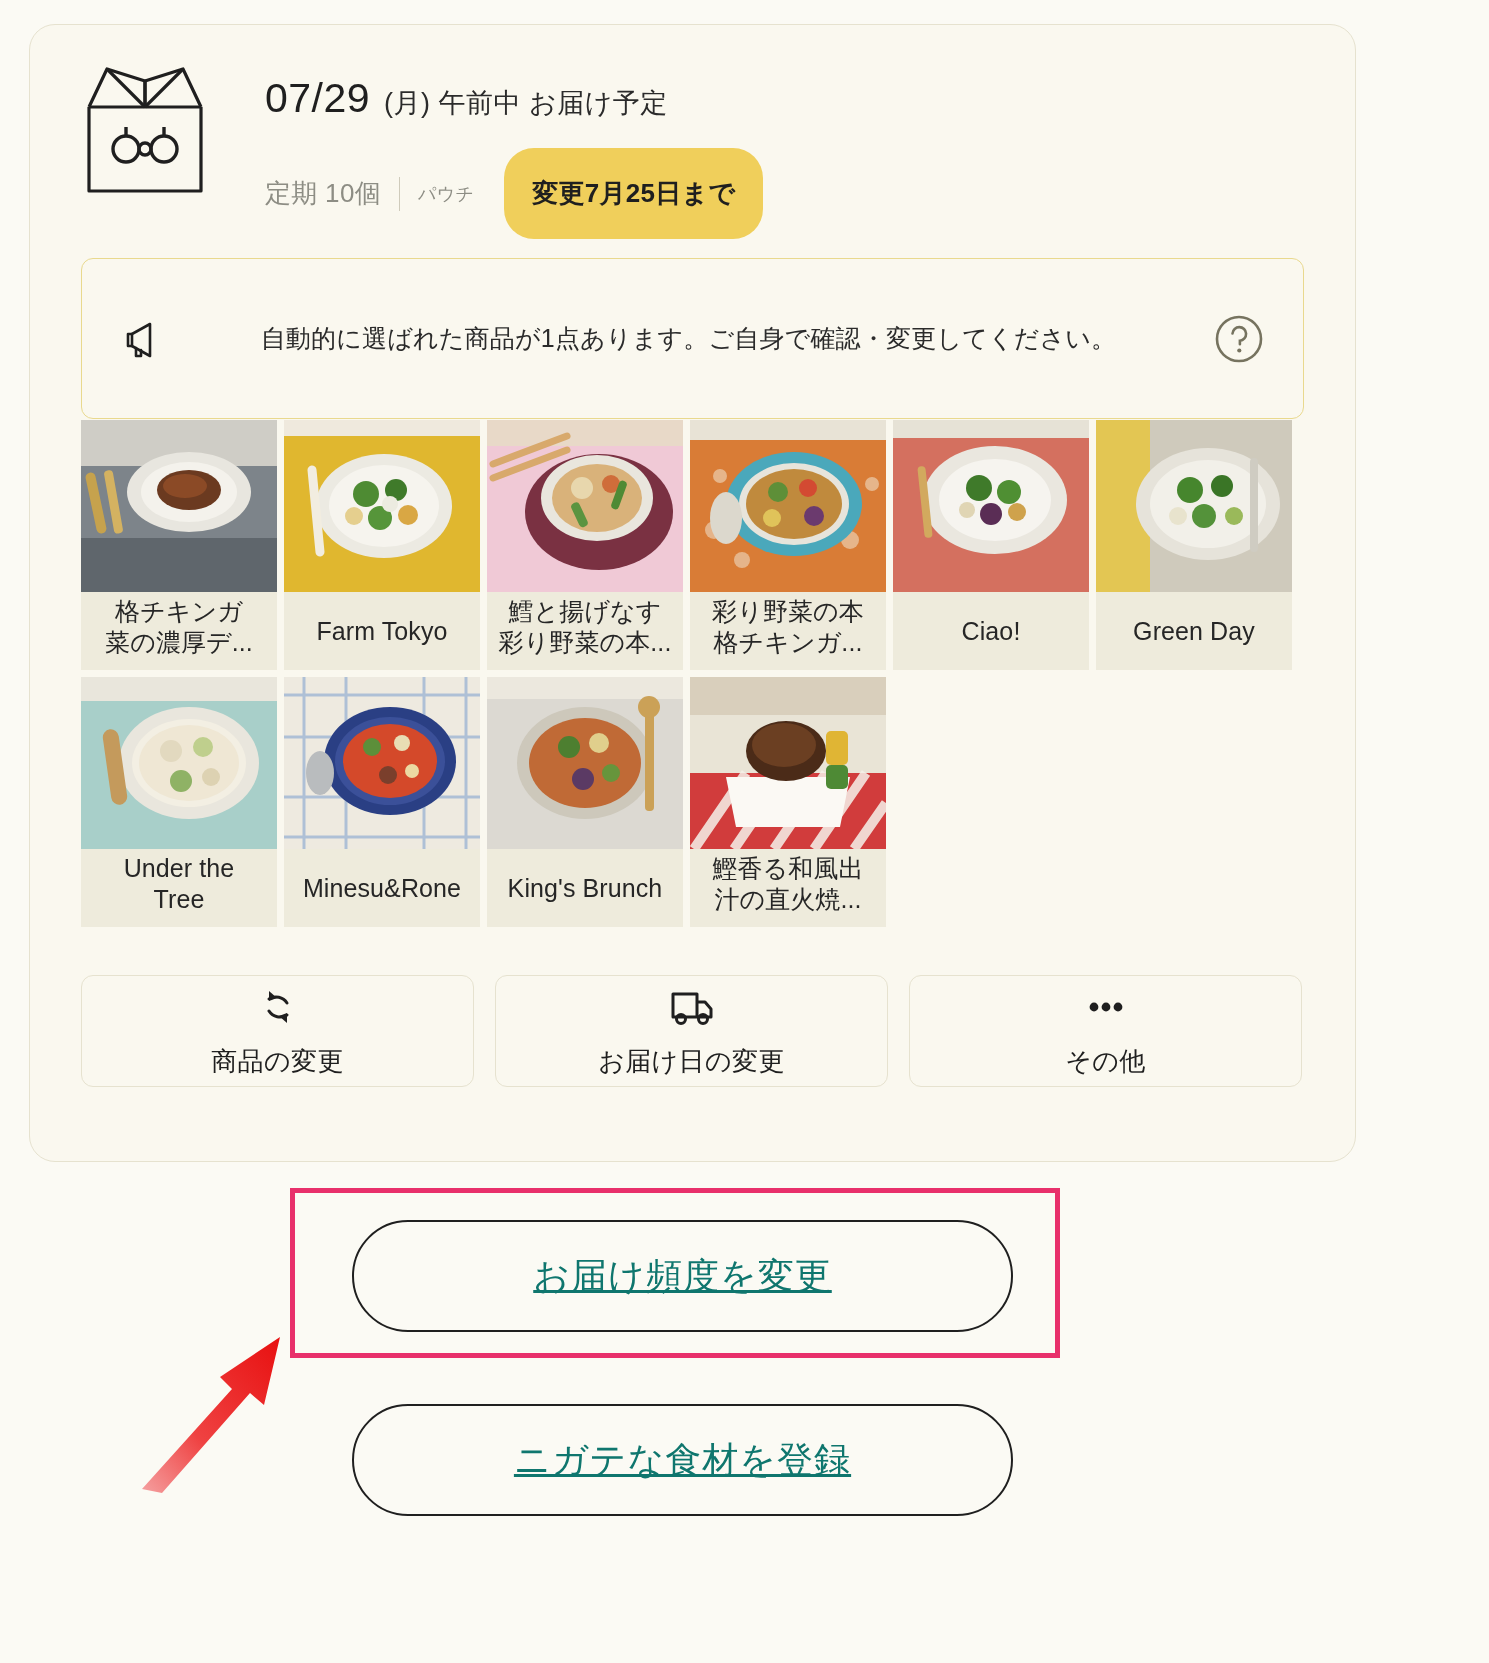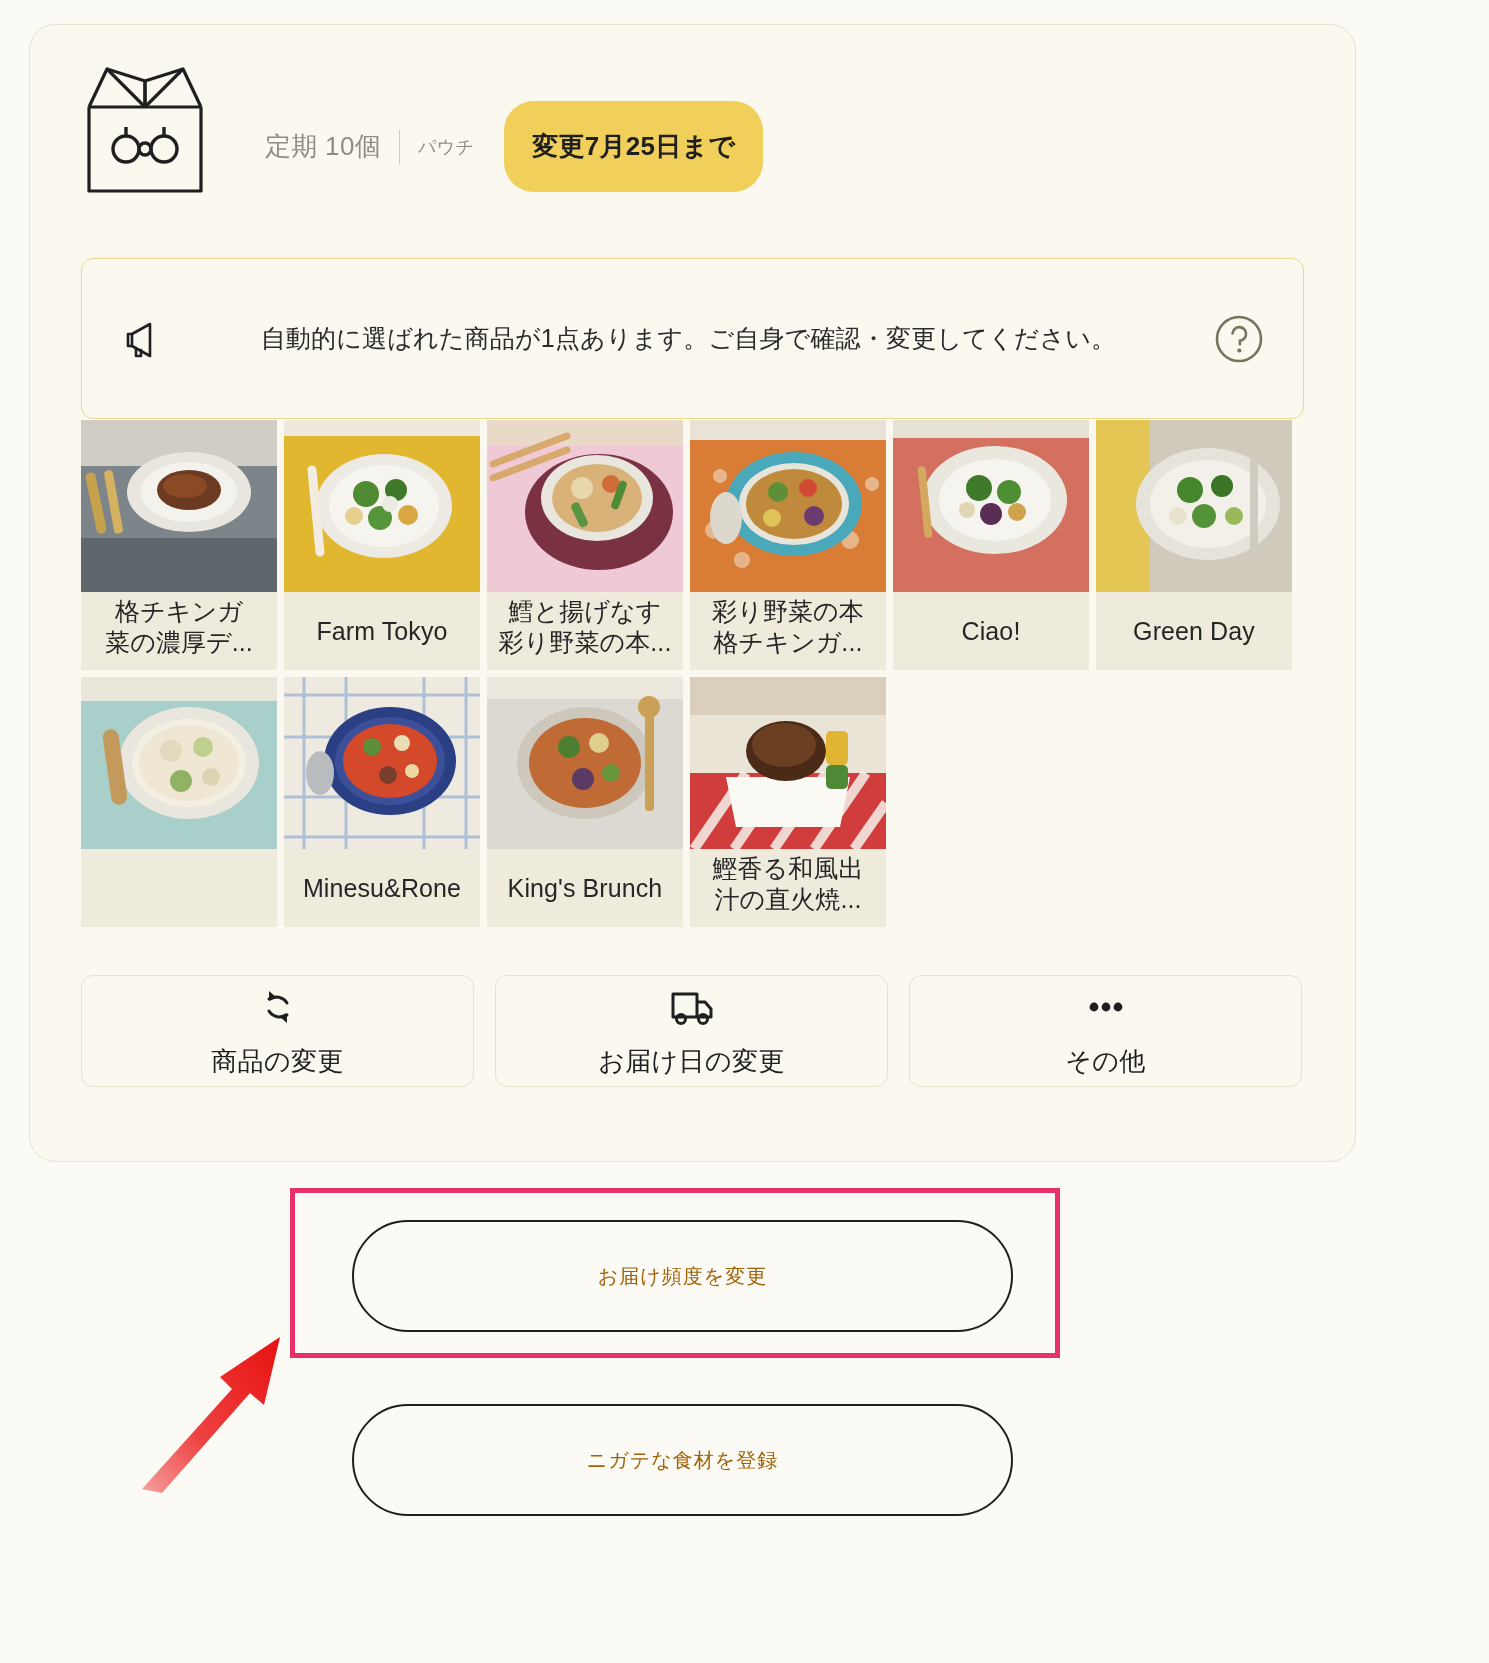--- a/index.html
+++ b/index.html
@@ -211,23 +211,24 @@
     left: 352px;
     width: 661px;
     height: 112px;
     border: 2px solid #1f1f1f;
     border-radius: 56px;
     background: #fbfaf4;
     box-sizing: border-box;
     display: flex;
     align-items: center;
     justify-content: center;
-    font-size: 20px;
-    color: #a16207;
+    font-size: 36px;
+    color: #0f766e;
     letter-spacing: 1px;
+    text-decoration: underline;
   }
   .pill-freq { top: 1220px; }
   .pill-dislike { top: 1404px; }
 
   
   .highlight-box {
     position: absolute;
     left: 290px;
     top: 1188px;
     width: 770px;
@@ -267,20 +268,24 @@
         <g fill="none" stroke="#1f1f1f" stroke-width="3.4">
           <circle cx="45" cy="90" r="13"></circle>
           <circle cx="83" cy="90" r="13"></circle>
           <circle cx="64" cy="90" r="6"></circle>
           <path d="M45 77 L45 68 M83 77 L83 68"></path>
         </g>
       </svg>
     </span>
 
     <div class="header-texts">
+      <div class="date-line">
+        <span class="date-big">07/29</span>
+        <span class="date-sub">(月) 午前中 お届け予定</span>
+      </div>
       <div class="meta-line">
         <span class="meta-count">定期 10個</span>
         <span class="meta-divider"></span>
         <span class="meta-type">パウチ</span>
         <span class="deadline-badge">変更7月25日まで</span>
       </div>
     </div>
   </div>
 
   <div class="notice">
@@ -446,20 +451,26 @@
           <ellipse cx="108" cy="86" rx="70" ry="56" fill="#e9e6dd"></ellipse>
           <ellipse cx="108" cy="86" rx="57" ry="44" fill="#f3efe3"></ellipse>
           <ellipse cx="108" cy="86" rx="50" ry="38" fill="#efe7d4"></ellipse>
           <circle cx="90" cy="74" r="11" fill="#e2d9bf"></circle>
           <circle cx="122" cy="70" r="10" fill="#bfcf8d"></circle>
           <circle cx="100" cy="104" r="11" fill="#8fb265"></circle>
           <circle cx="130" cy="100" r="9" fill="#ddd2b2"></circle>
           <rect x="26" y="52" width="16" height="76" rx="8" fill="#c49a5c" transform="rotate(-8 34 90)"></rect>
         </svg>
       </span>
+      <div class="tile-label two-line">
+        <span style="display:block;width:100%">
+          <span>Under the</span><br>
+          <span>Tree</span>
+        </span>
+      </div>
     </div>
 
     <div class="tile">
       <span class="tile-img">
         <svg viewBox="0 0 196 172" width="196" height="172">
           <rect width="196" height="172" fill="#eeeae0"></rect>
           <g stroke="#9fb6d4" stroke-width="3" opacity="0.8">
             <path d="M20 0 L20 172 M62 0 L62 172 M140 0 L140 172 M182 0 L182 172"></path>
             <path d="M0 18 L196 18 M0 60 L196 60 M0 120 L196 120 M0 160 L196 160"></path>
           </g>

